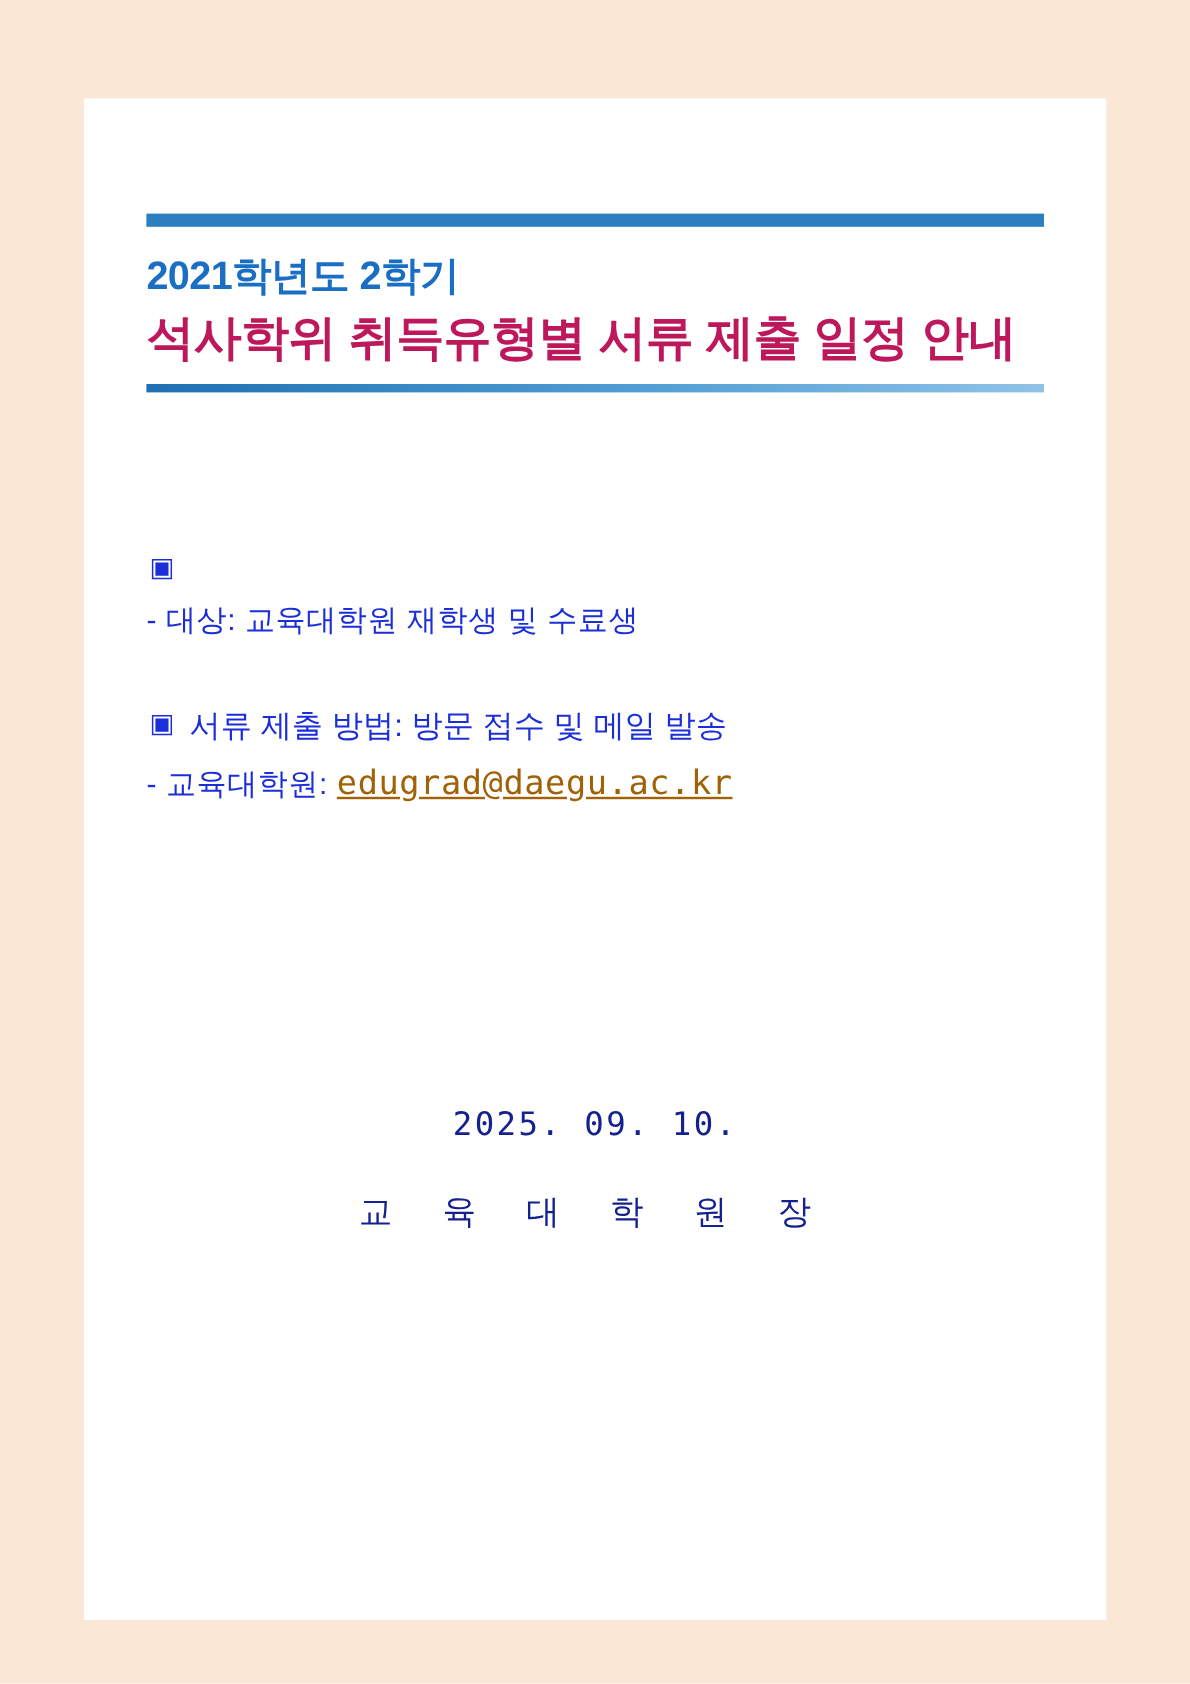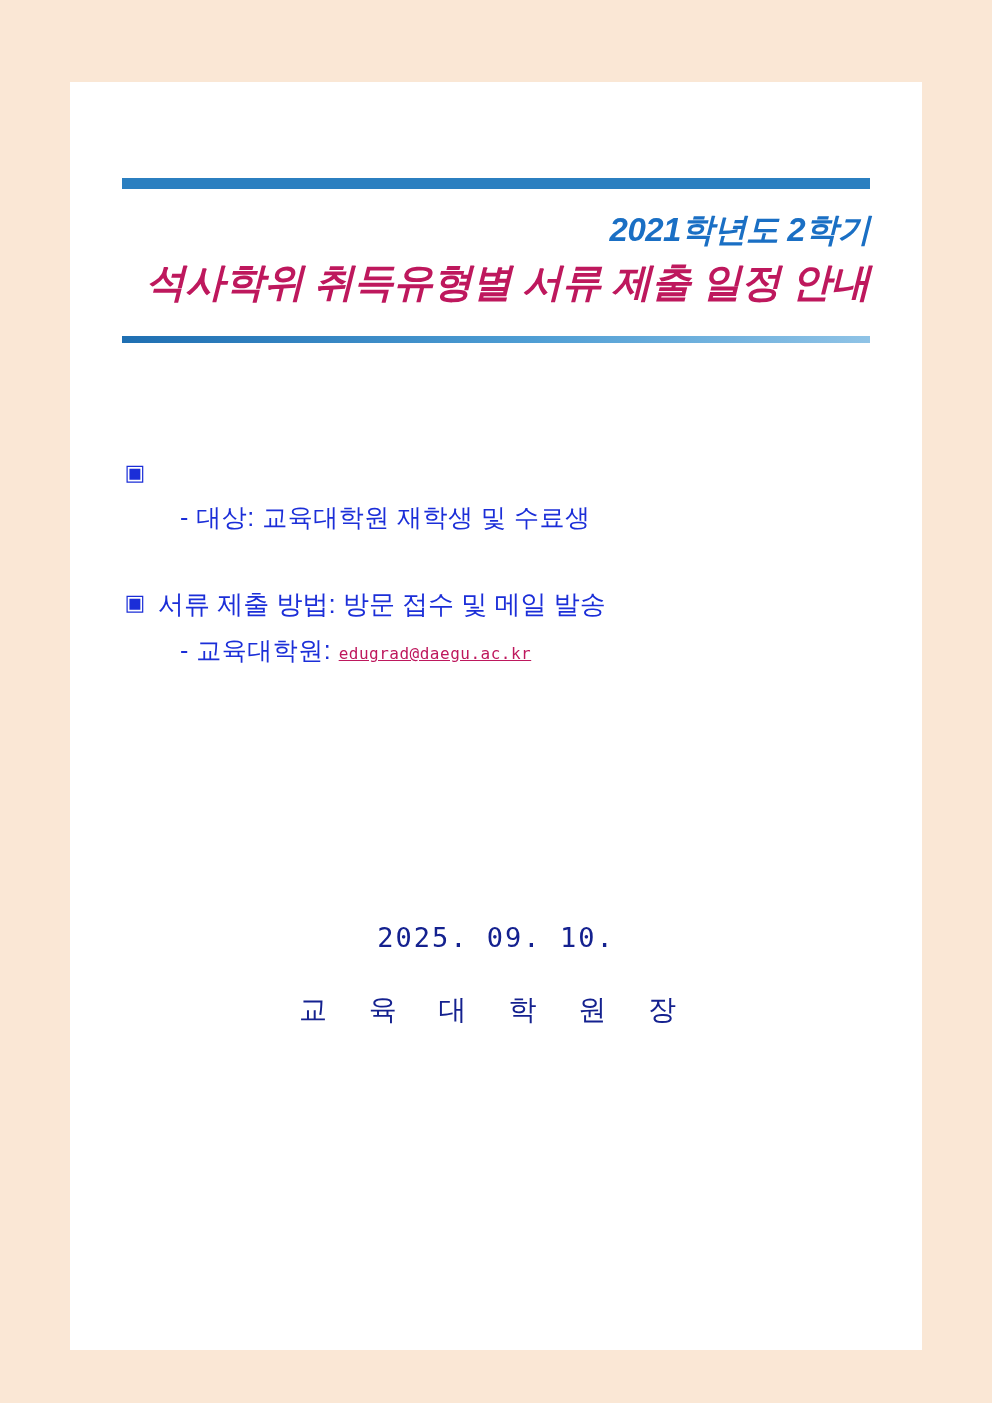--- a/index.html
+++ b/index.html
@@ -33,23 +33,22 @@
     background: #2277b8;
     background: linear-gradient(to right, #2b7fc0, #2b7fc0);
     width: 100%;
   }
   .rule-bottom {
     height: 7px;
     width: 100%;
     background: linear-gradient(to right, #1f6fb2 0%, #4f9ed4 55%, #8fc3e6 100%);
   }
   .title-wrap {
-    text-align: right;
-    padding: 20px 0 28px 0;
-    font-style: italic;
+    text-align: left;
+    padding: 20px 0 12px 0;
   }
   .title-line1 {
     color: #1a6fc4;
     font-size: 33px;
     font-weight: bold;
     letter-spacing: -0.5px;
     line-height: 1.25;
   }
   .title-line2 {
     color: #be185d;
@@ -84,33 +83,32 @@
   }
   .para-text {
     flex: 1 1 auto;
   }
   .para-text .l2 {
     display: block;
     margin-left: 8px;
   }
   .subline {
     font-size: 25px;
-    margin-left: 58px;
     margin-top: 2px;
     line-height: 1.7;
     letter-spacing: 0.5px;
   }
   .gap {
     height: 44px;
   }
   .email {
     text-decoration: underline;
-    color: #be185d;
+    color: #a16207;
     font-family: "DejaVu Sans Mono", monospace;
-    font-size: 16px;
+    font-size: 28px;
   }
   .sign-block {
     position: absolute;
     left: 0;
     top: 840px;
     width: 852px;
     text-align: center;
     color: #14218f;
   }
   .sign-date {

